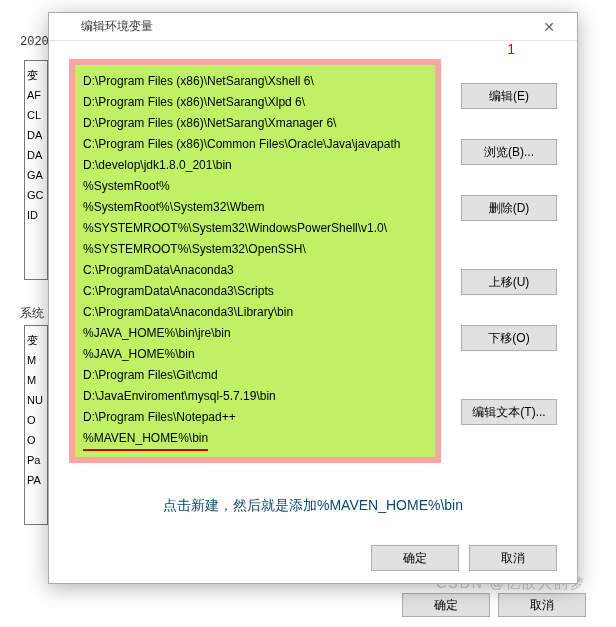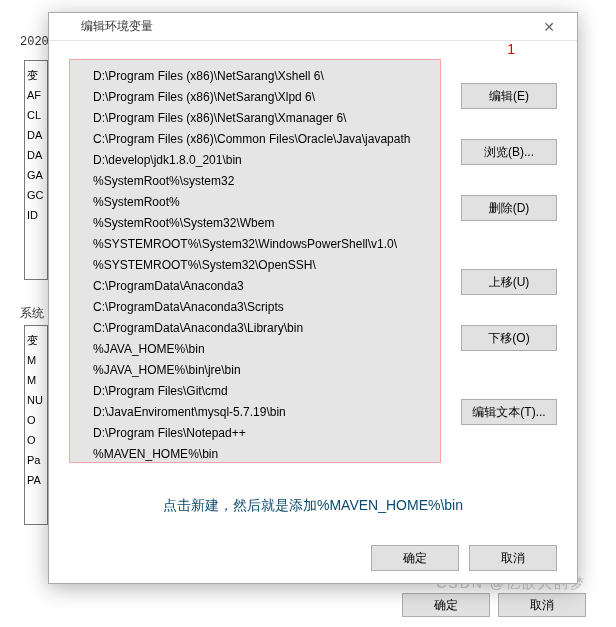--- a/index.html
+++ b/index.html
@@ -16,21 +16,21 @@
 .watermark { position: absolute; right: 30px; bottom: 34px; font-size: 14px; color: #ccc; letter-spacing: 2px; }
 
 .dialog { position: absolute; left: 48px; top: 12px; width: 530px; height: 572px; background: #fff; border: 1px solid #aaa; box-shadow: 0 4px 20px rgba(0,0,0,0.3); }
 .titlebar { height: 28px; display: flex; align-items: center; padding: 0 8px; border-bottom: 1px solid #e5e5e5; }
 .titlebar .title { font-size: 12px; color: #333; margin-left: 24px; }
 .titlebar .close { margin-left: auto; width: 40px; text-align: center; font-size: 14px; color: #666; cursor: pointer; }
 
 .body { padding: 18px 20px 12px 20px; display: flex; gap: 20px; height: calc(100% - 28px); flex-direction: column; }
 .content-row { display: flex; gap: 20px; flex: 1; min-height: 0; }
 
-.listbox { flex: 1; border: 1px solid #fca5a5; background: #e5e5e5; font-size: 12px; padding: 6px 23px; line-height: 21px; overflow: hidden; position: relative; }
+.listbox { flex: 1; border: 6px solid #fca5a5; background: #bef264; font-size: 12px; padding: 6px 8px; line-height: 21px; overflow: hidden; position: relative; }
 .listbox .item { white-space: nowrap; overflow: hidden; text-overflow: clip; }
 .listbox .item.sel { border-bottom: 2px solid #c00; display: inline-block; }
 
 .btncol { width: 96px; display: flex; flex-direction: column; gap: 6px; position: relative; }
 .btncol .spacer { height: 18px; }
 .btncol .spacer-lg { height: 36px; }
 .dlg-btn { height: 26px; border: 1px solid #adadad; background: #e1e1e1; font-size: 12px; cursor: pointer; }
 .dlg-btn.hl { border-bottom: 3px solid #c00; }
 
 .anno1 { position: absolute; top: -18px; right: 42px; color: #d00; font-size: 14px; }
@@ -79,30 +79,29 @@
     <span class="close">✕</span>
   </div>
   <div class="body">
     <div class="content-row">
       <div class="listbox">
         <div class="item">D:\Program Files (x86)\NetSarang\Xshell 6\</div>
         <div class="item">D:\Program Files (x86)\NetSarang\Xlpd 6\</div>
         <div class="item">D:\Program Files (x86)\NetSarang\Xmanager 6\</div>
         <div class="item">C:\Program Files (x86)\Common Files\Oracle\Java\javapath</div>
         <div class="item">D:\develop\jdk1.8.0_201\bin</div>
-        <div class="item">%SystemRoot%\system32</div>
         <div class="item">%SystemRoot%</div>
         <div class="item">%SystemRoot%\System32\Wbem</div>
         <div class="item">%SYSTEMROOT%\System32\WindowsPowerShell\v1.0\</div>
         <div class="item">%SYSTEMROOT%\System32\OpenSSH\</div>
         <div class="item">C:\ProgramData\Anaconda3</div>
         <div class="item">C:\ProgramData\Anaconda3\Scripts</div>
         <div class="item">C:\ProgramData\Anaconda3\Library\bin</div>
+        <div class="item">%JAVA_HOME%\bin\jre\bin</div>
         <div class="item">%JAVA_HOME%\bin</div>
-        <div class="item">%JAVA_HOME%\bin\jre\bin</div>
         <div class="item">D:\Program Files\Git\cmd</div>
         <div class="item">D:\JavaEnviroment\mysql-5.7.19\bin</div>
         <div class="item">D:\Program Files\Notepad++</div>
         <div><span class="item sel">%MAVEN_HOME%\bin</span></div>
         <span class="anno2">2</span>
       </div>
       <div class="btncol">
         <span class="anno1">1</span>
         <div class="spacer"></div>
         <button class="dlg-btn">编辑(E)</button>

